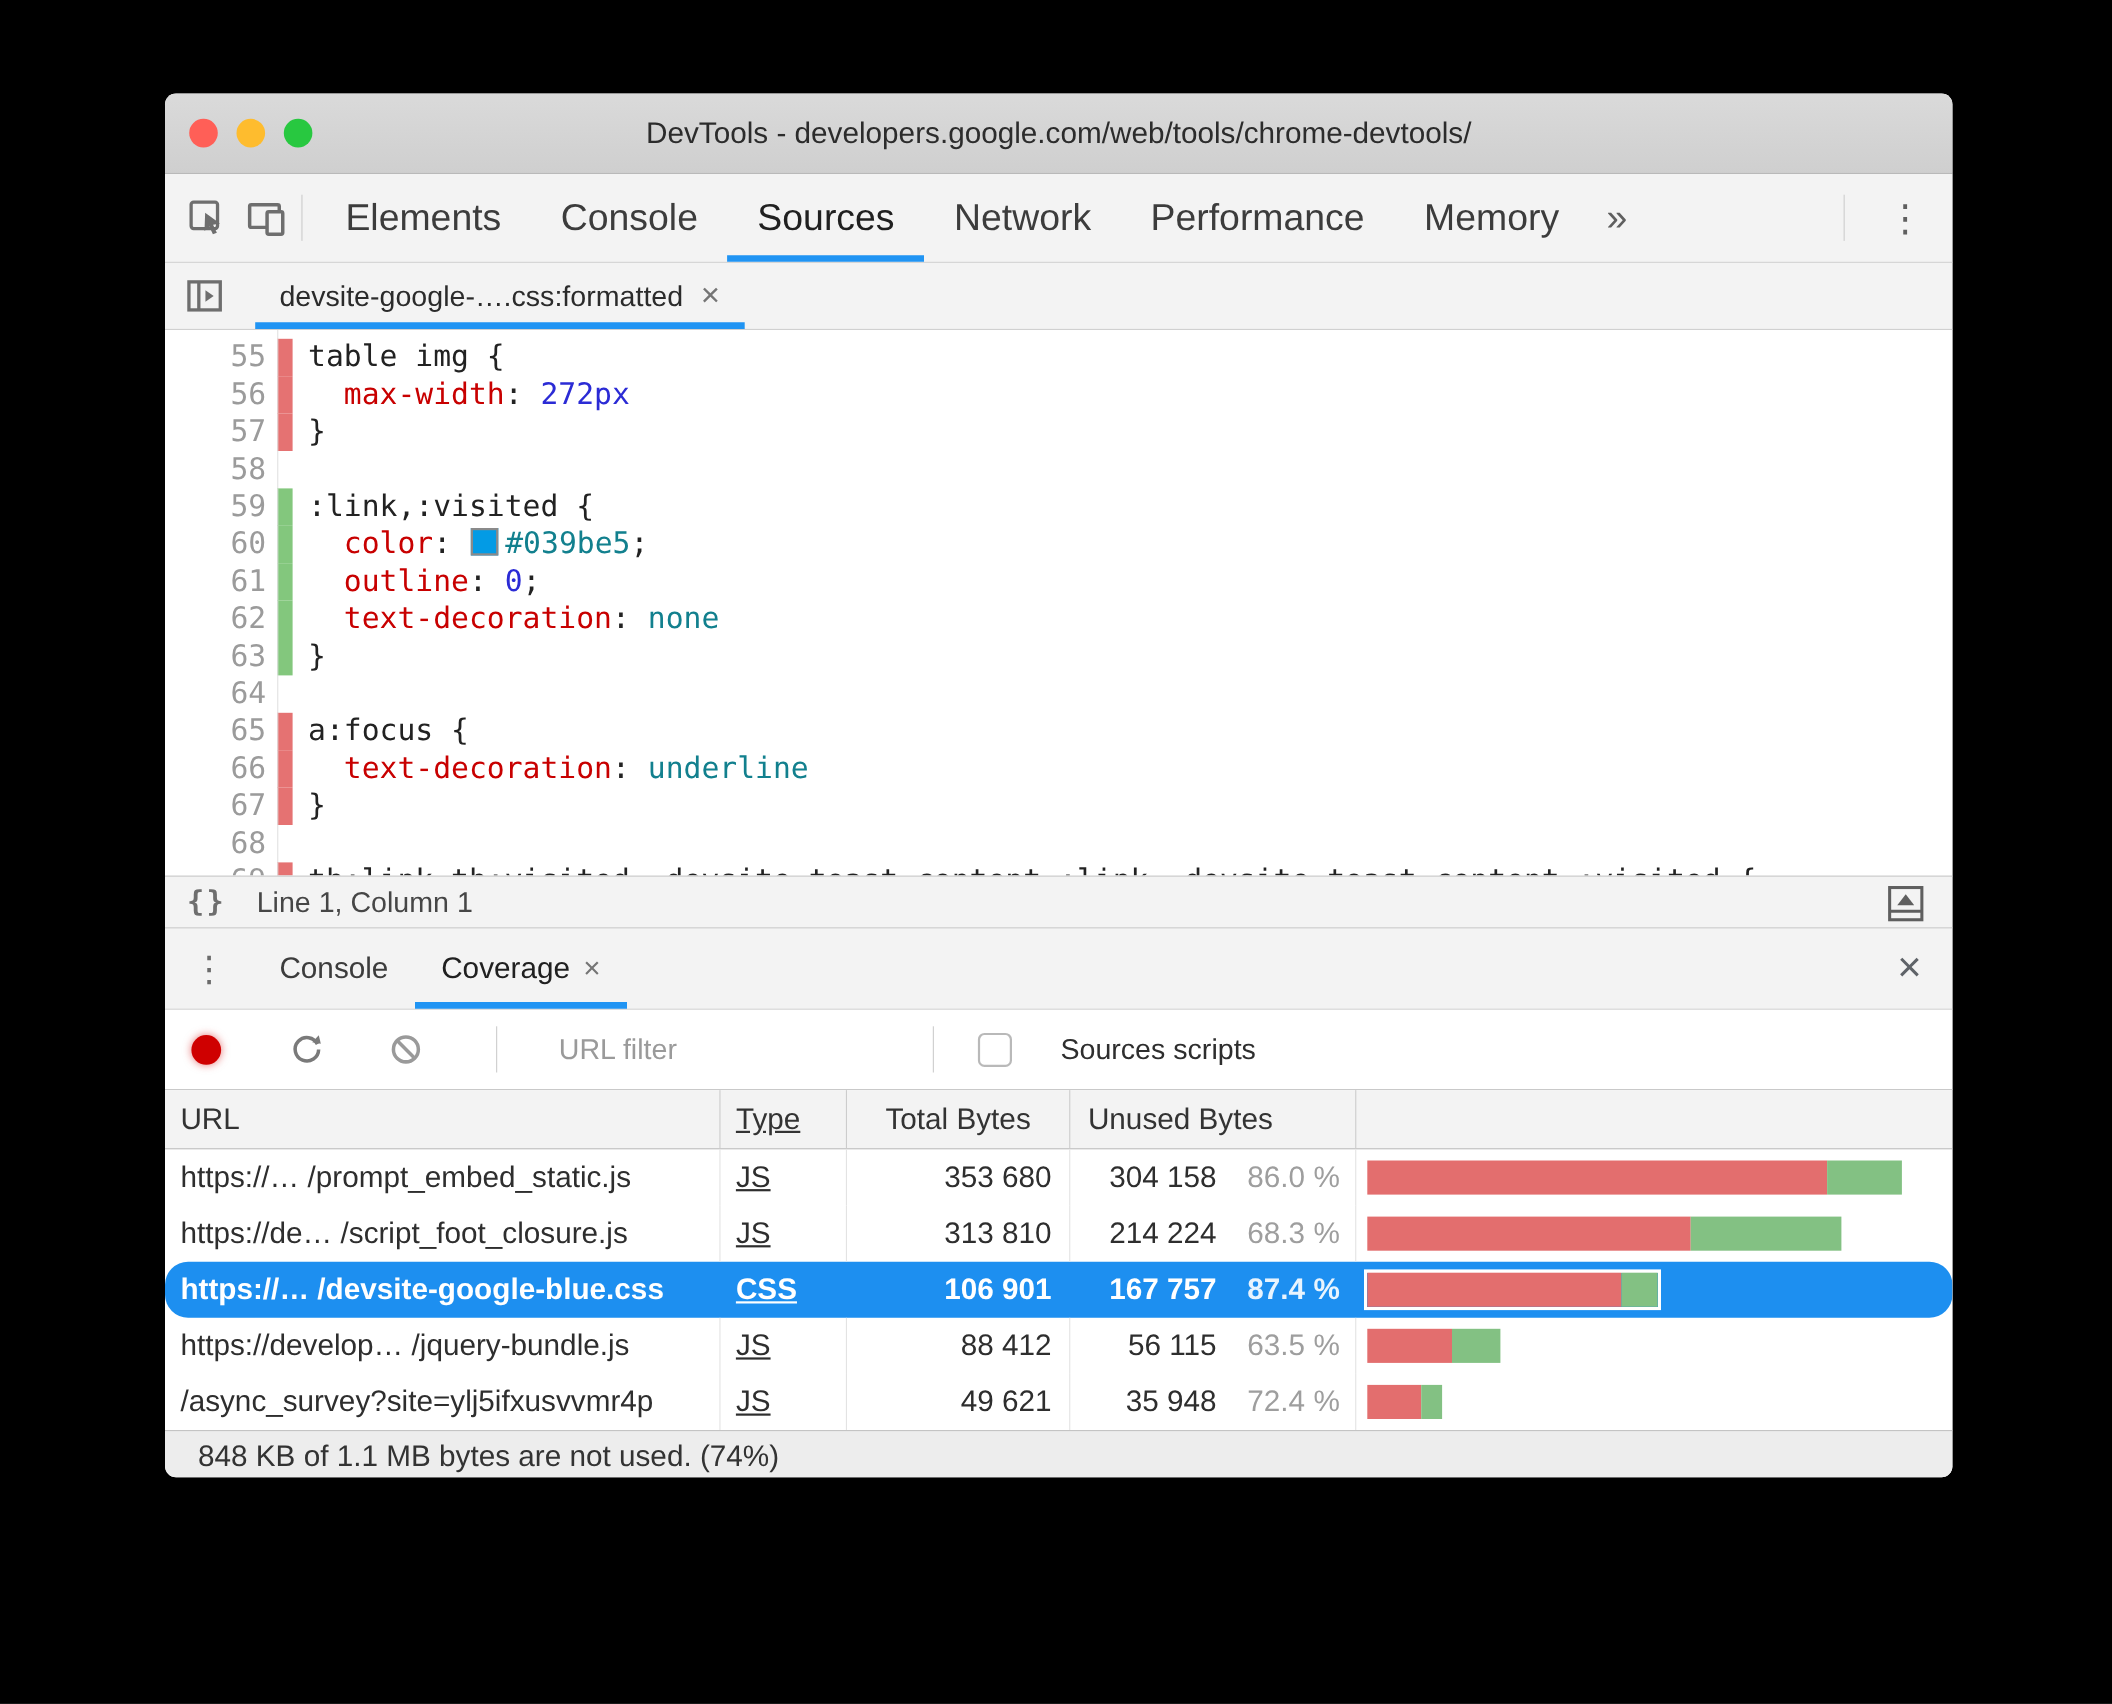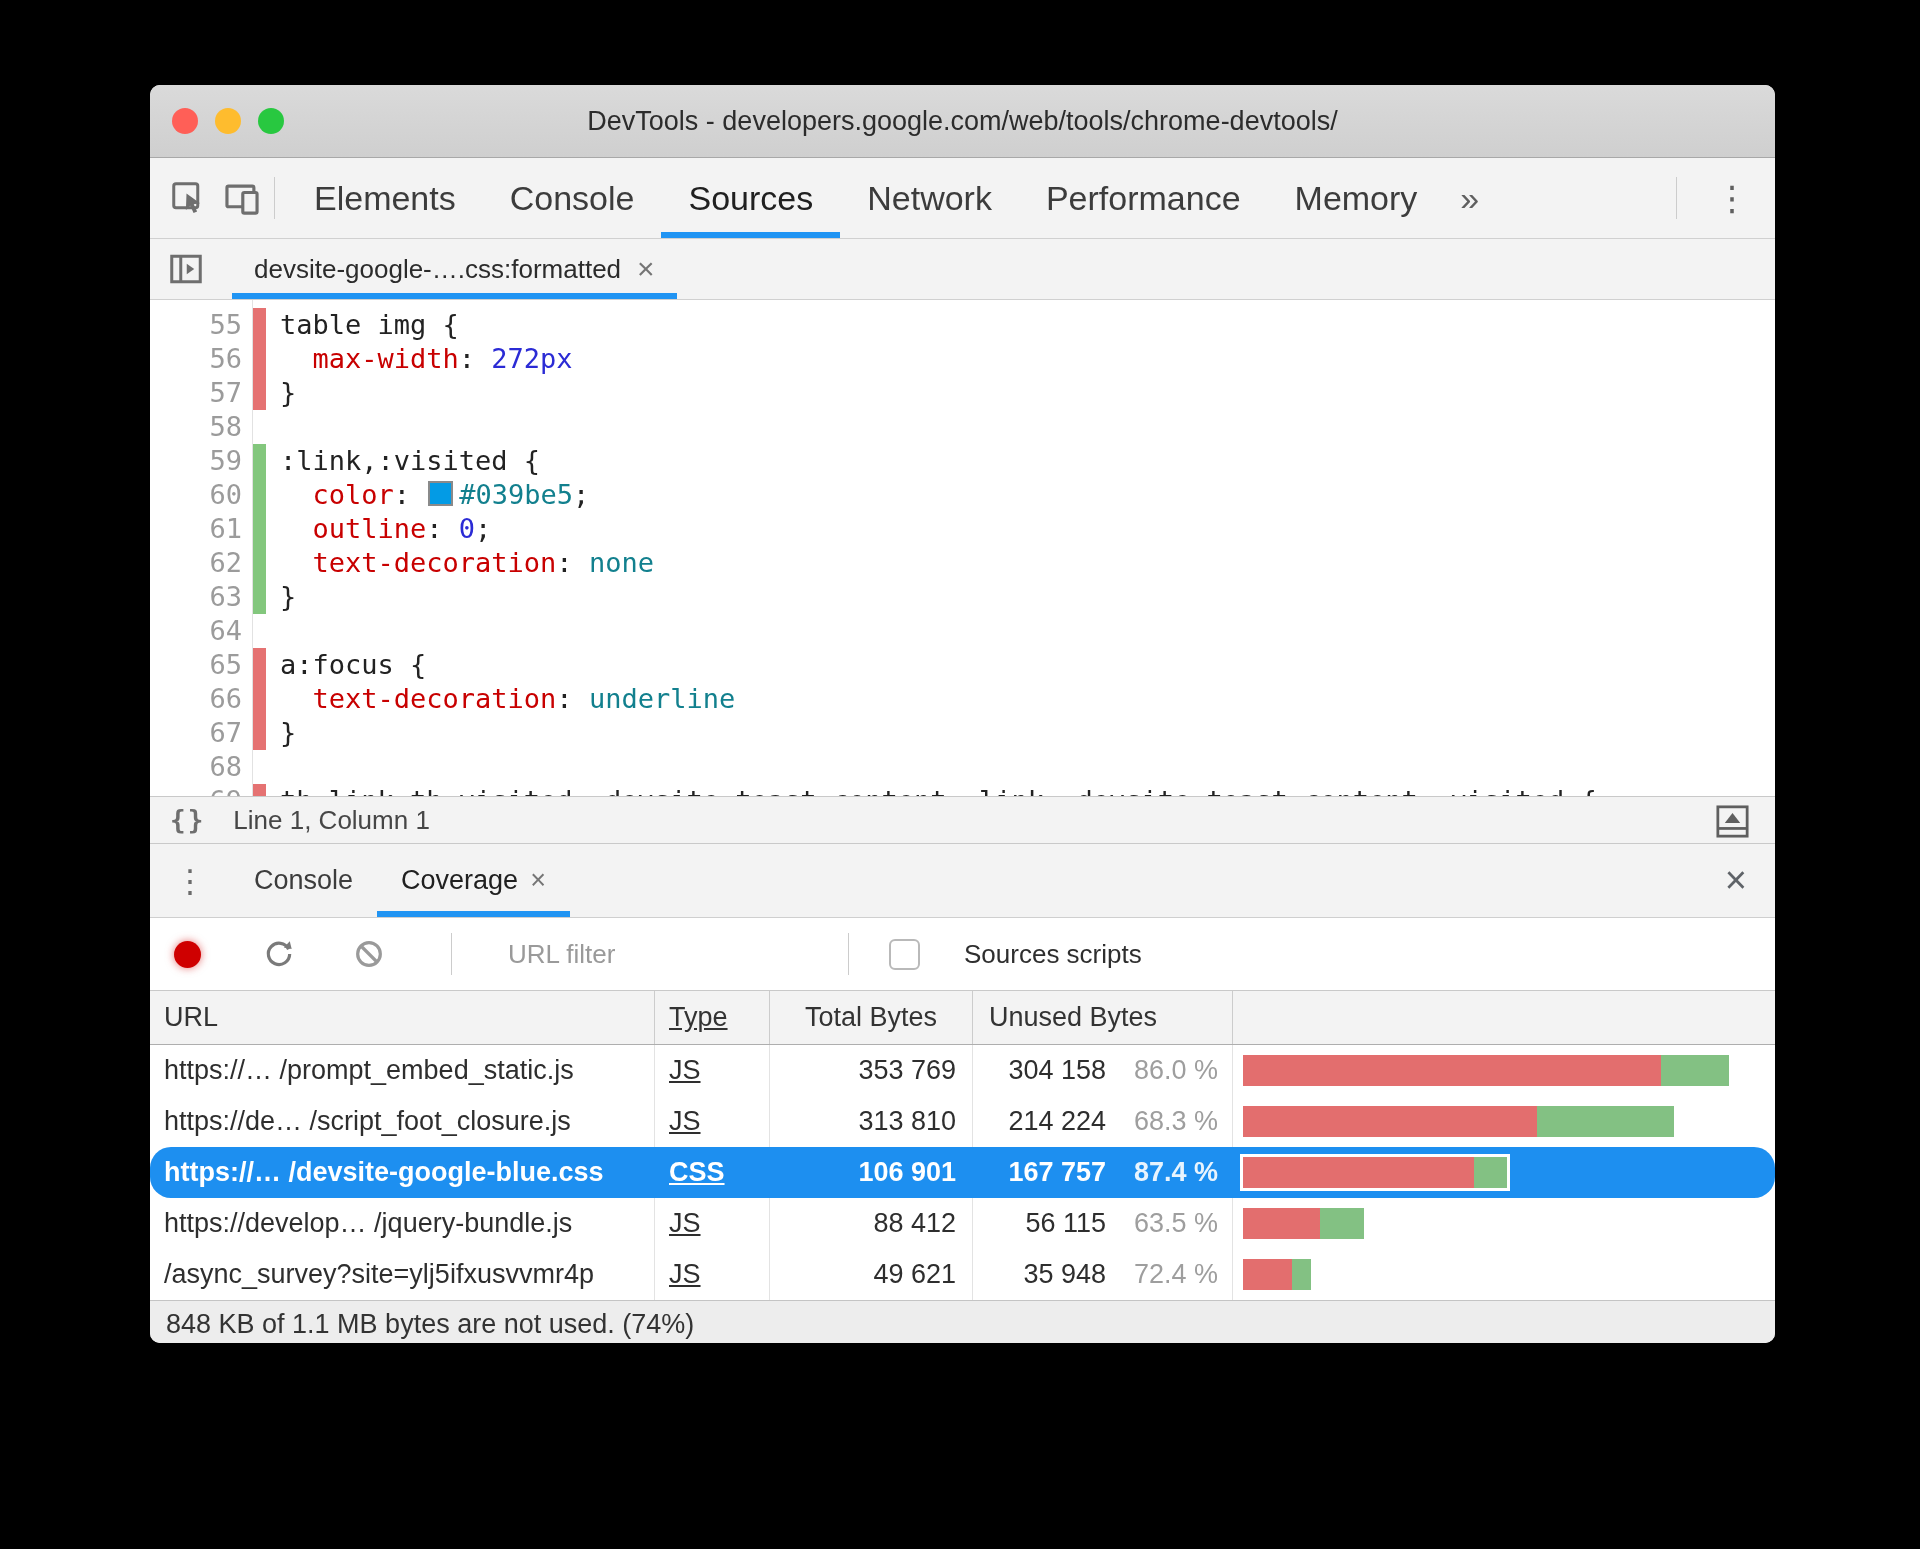--- a/index.html
+++ b/index.html
@@ -120,21 +120,21 @@
   .bar{position:absolute;left:10px;top:10px;height:31px;display:flex;}
   .bar-red{background:var(--bar_red);height:100%;}
   .bar-green{background:var(--bar_green);height:100%;flex:1;}
   .row.selected{background:var(--selection);color:#fff;font-weight:bold;border-radius:21px;}
   .row.selected .c-url,.row.selected .c-type,.row.selected .c-total,
   .row.selected .c-unused{border-right-color:transparent;}
   .row.selected .u-pct{color:rgba(255,255,255,.9);}
   .row.selected .bar{box-shadow:0 0 0 3px #fff;}
   
   .footer{height:46px;background:#ededed;border-top:1px solid #c4c4c4;
-    line-height:46px;padding-left:16px;font-size:27px;color:#333;box-sizing:border-box;}
+    line-height:46px;padding-left:30px;font-size:27px;color:#333;box-sizing:border-box;}
   svg{display:block;}
 </style>
 </head>
 <body>
 
 <div class="window">
 
   <div class="titlebar">
     <div class="lights">
       <div class="light" id="light-red" style="background: rgb(255, 95, 87);"></div>
@@ -324,21 +324,21 @@
     <div class="cell c-type">Type</div>
     <div class="cell c-total">Total Bytes</div>
     <div class="cell c-unused">Unused Bytes</div>
     <div class="cell c-bars"></div>
   </div>
 
   <div class="tbody">
       <div class="row">
         <div class="cell c-url">https://… /prompt_embed_static.js</div>
         <div class="cell c-type">JS</div>
-        <div class="cell c-total">353 769</div>
+        <div class="cell c-total">353 680</div>
         <div class="cell c-unused">
           <span class="u-num">304 158</span>
           <span class="u-pct">86.0 %</span>
         </div>
         <div class="cell c-bars">
           <div class="bar" style="width: 486px;">
             <div class="bar-red" style="width: 86%;"></div>
             <div class="bar-green"></div>
           </div>
         </div>

